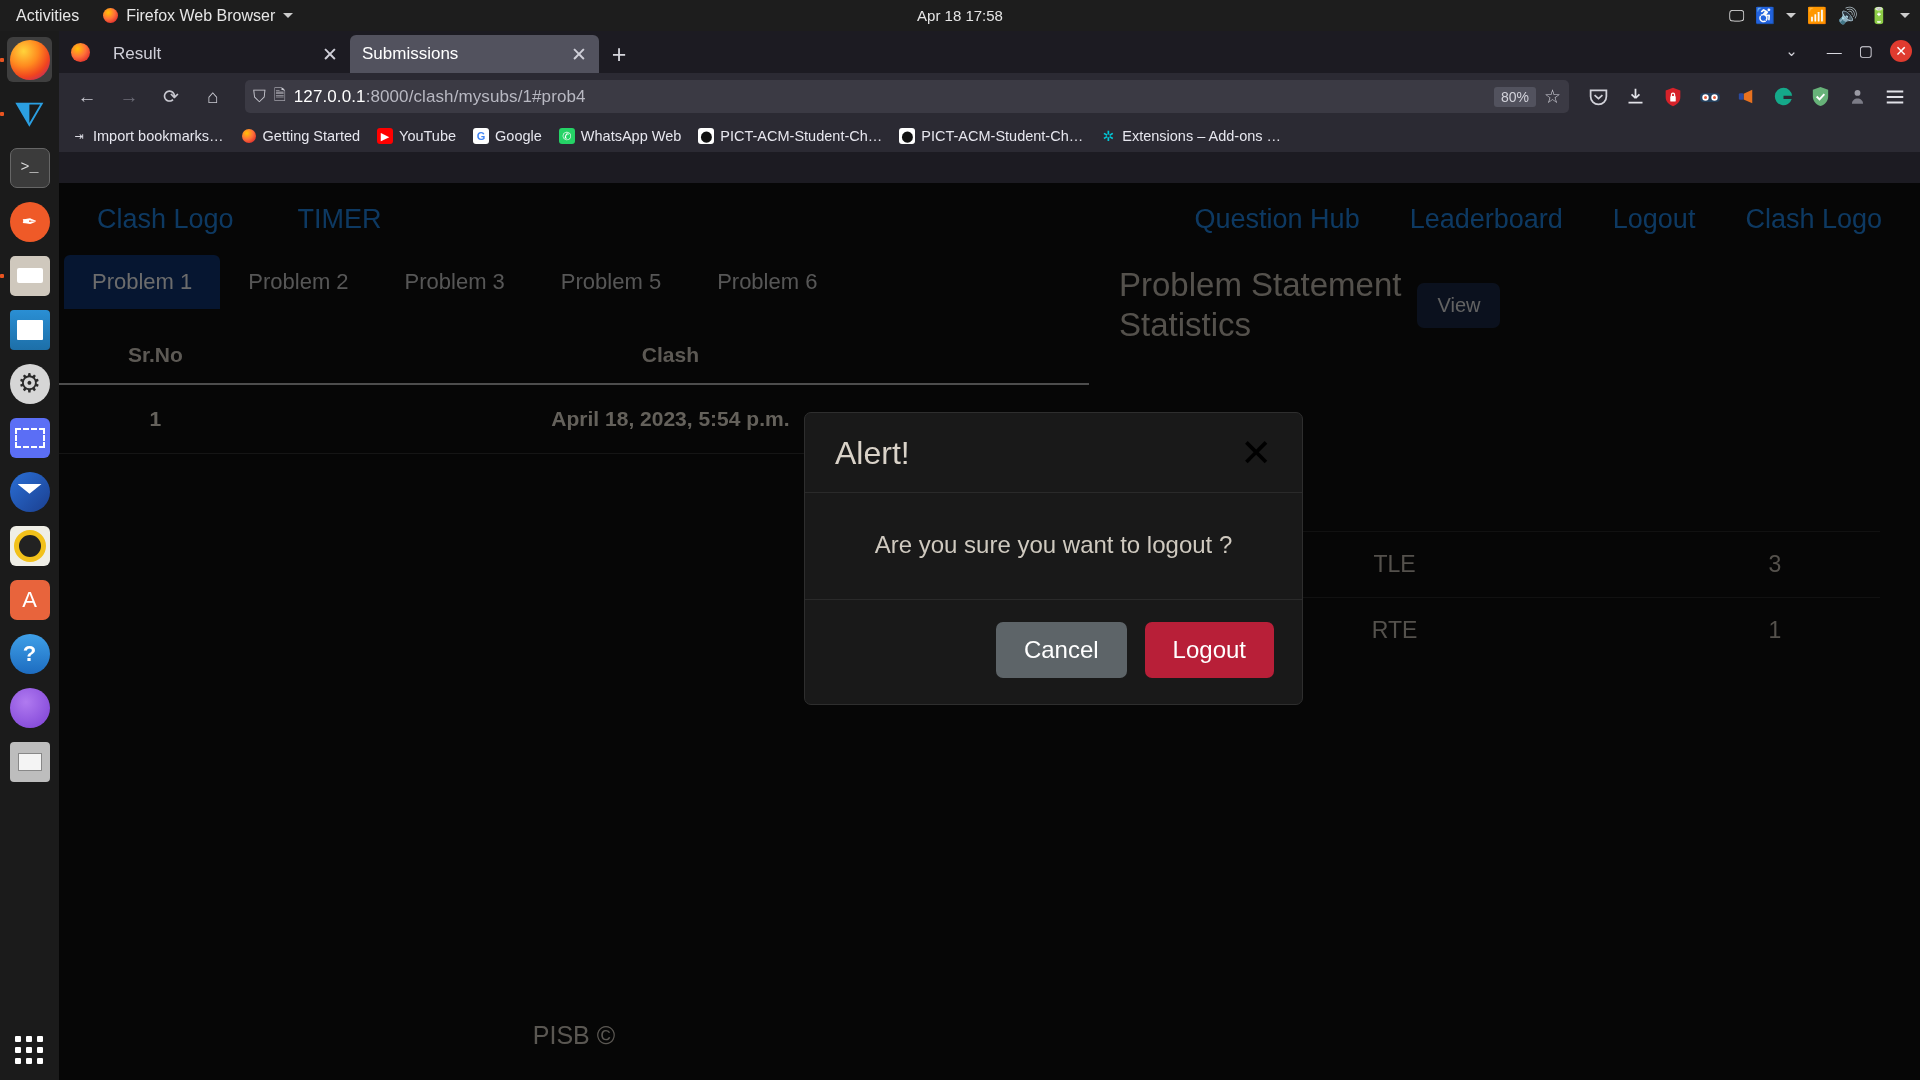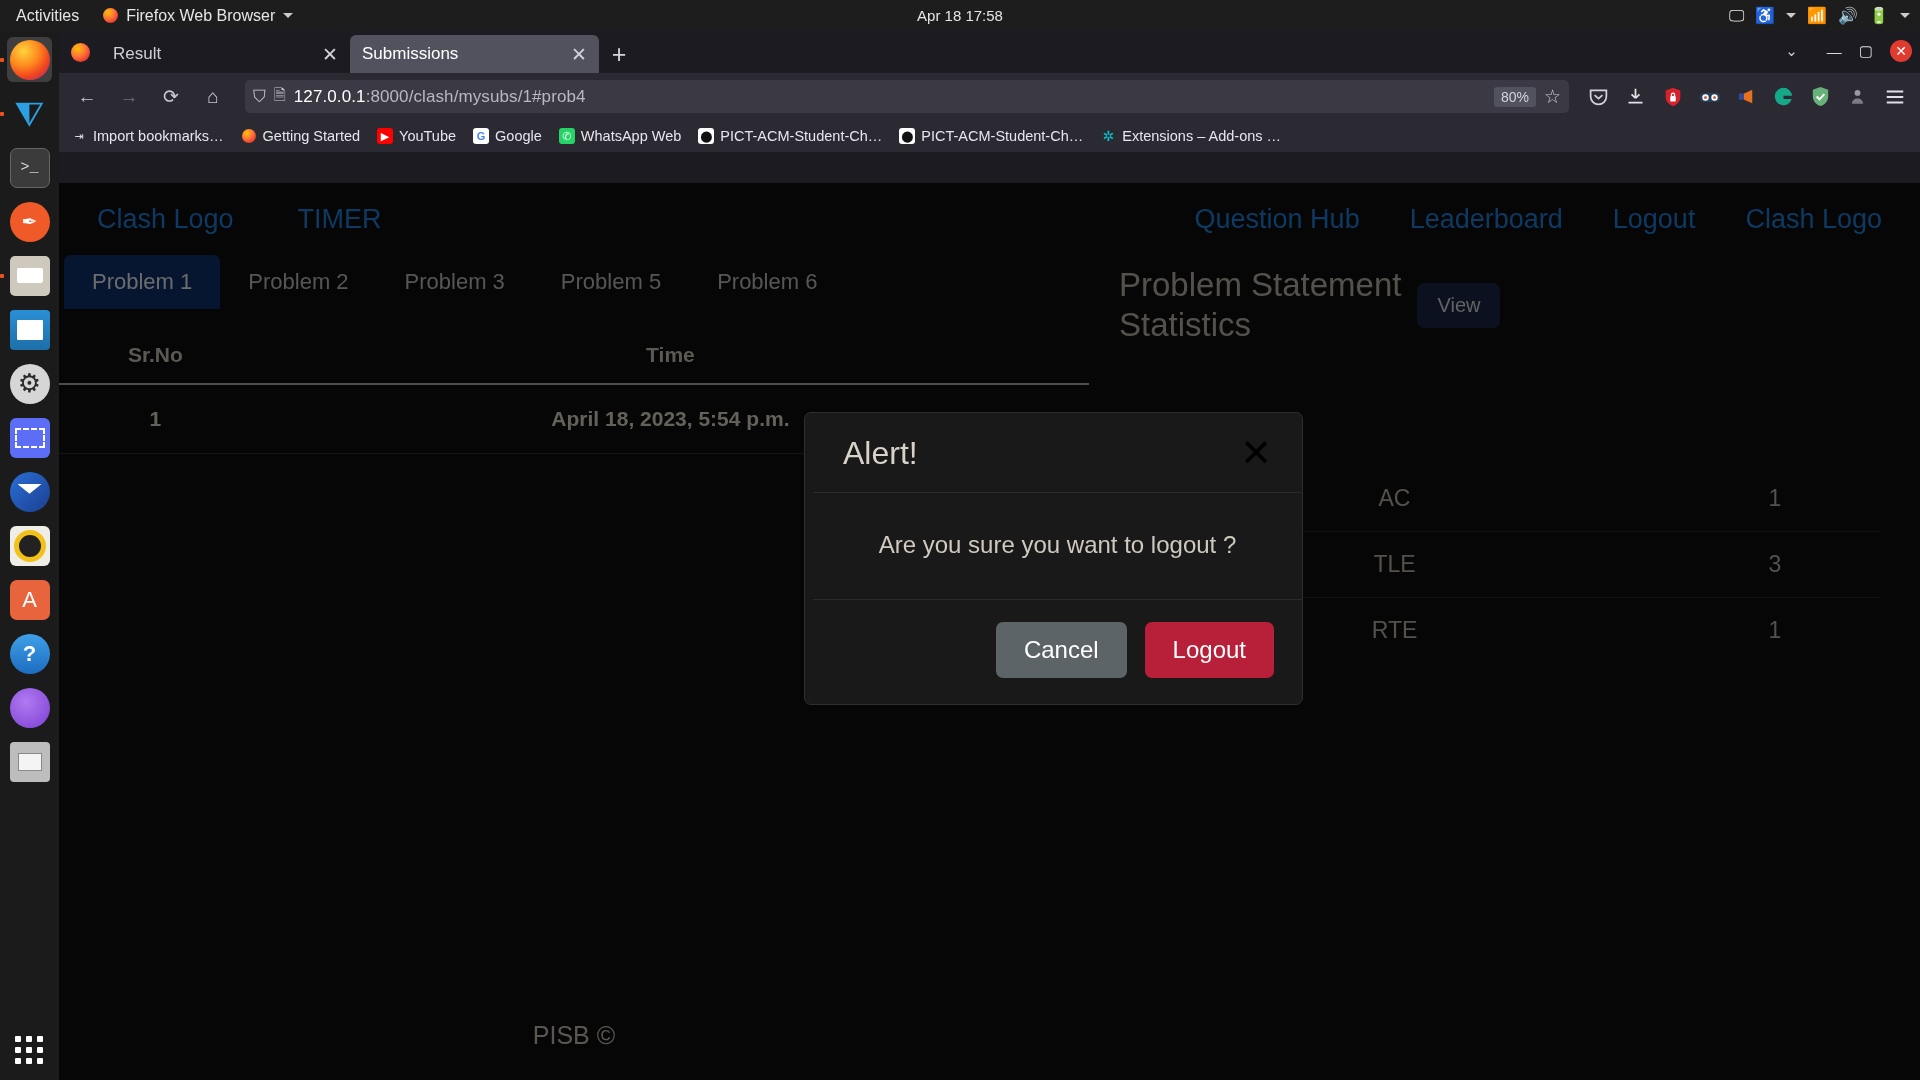--- a/index.html
+++ b/index.html
@@ -135,21 +135,21 @@
   .stats .srow:first-child { border-top: none; }
   .stats .k { flex: 1; text-align: center; color: #a9a298; font-size: 23px; }
   .stats .v { width: 210px; text-align: center; color: #a9a298; font-size: 23px; }
 
   #footer { position: absolute; bottom: 30px; width: 1030px; text-align: center; color: #b5aea4; font-size: 25px; }
 
   
   #overlay { position: absolute; left: 0; top: 0; width: 1861px; height: 897px; background: rgba(0,0,0,.5); }
   #modal {
     position: absolute; left: 745px; top: 229px; width: 499px;
-    background: #191919; border-radius: 7px; border: 1px solid #2e2e2e; padding-left: 8px;
+    background: #191919; border-radius: 7px; border: 1px solid #2e2e2e;
   }
   #modal .mhead { display: flex; align-items: center; padding: 22px 30px 20px; border-bottom: 1px solid #2a2a2a; }
   #modal .mhead h3 { color: #d9d2c8; font-size: 32px; font-weight: normal; flex: 1; }
   #modal .mclose { color: #000; font-size: 38px; line-height: .7; font-weight: 300; }
   #modal .mbody { padding: 34px 36px 36px; text-align: center; color: #cfc9bf; font-size: 24px; line-height: 1.5;
                   border-bottom: 1px solid #2a2a2a; }
   #modal .mfoot { padding: 22px 28px 26px; display: flex; justify-content: flex-end; gap: 18px; }
   #modal .btn { font-size: 24px; padding: 14px 28px; border-radius: 7px; color: #fff; }
   #modal .btn-cancel { background: #5d6468; }
   #modal .btn-logout { background: #b81f38; }
@@ -386,21 +386,21 @@
           <div class="ptab">Problem 2</div>
           <div class="ptab">Problem 3</div>
           <div class="ptab">Problem 5</div>
           <div class="ptab">Problem 6</div>
         </div>
 
         <table class="t">
           <thead>
             <tr>
               <th>Sr.No</th>
-              <th>Time</th>
+              <th>Clash</th>
               <th></th>
             </tr>
           </thead>
           <tbody>
             <tr>
               <td>1</td>
               <td>April 18, 2023, 5:54 p.m.</td>
               <td></td>
             </tr>
           </tbody>
@@ -410,21 +410,20 @@
       </div>
 
       <div id="rightcol">
         <div class="rhead">
           <h2><span>Problem Statement</span><br><span>Statistics</span></h2>
           <div class="viewbtn">View</div>
         </div>
 
         <div class="stats">
           <div class="srow">
-            <div class="k">AC</div>
             <div class="v">1</div>
           </div>
           <div class="srow">
             <div class="k">TLE</div>
             <div class="v">3</div>
           </div>
           <div class="srow">
             <div class="k">RTE</div>
             <div class="v">1</div>
           </div>

